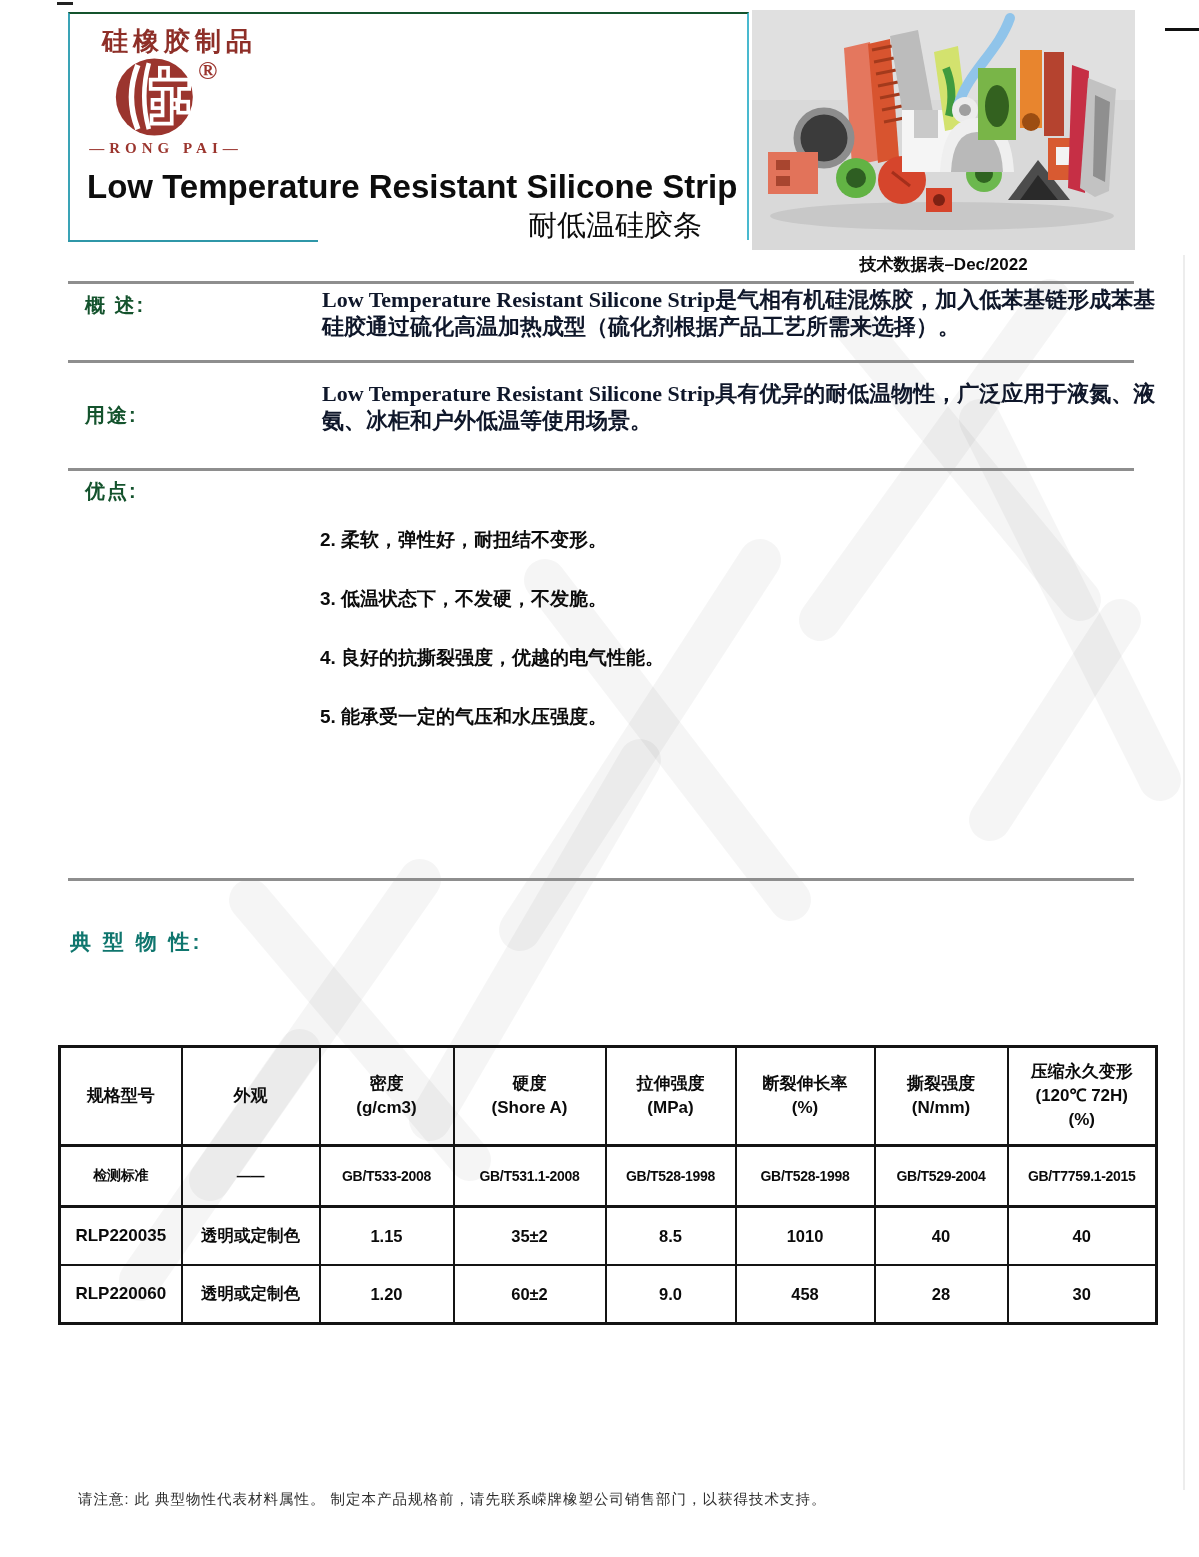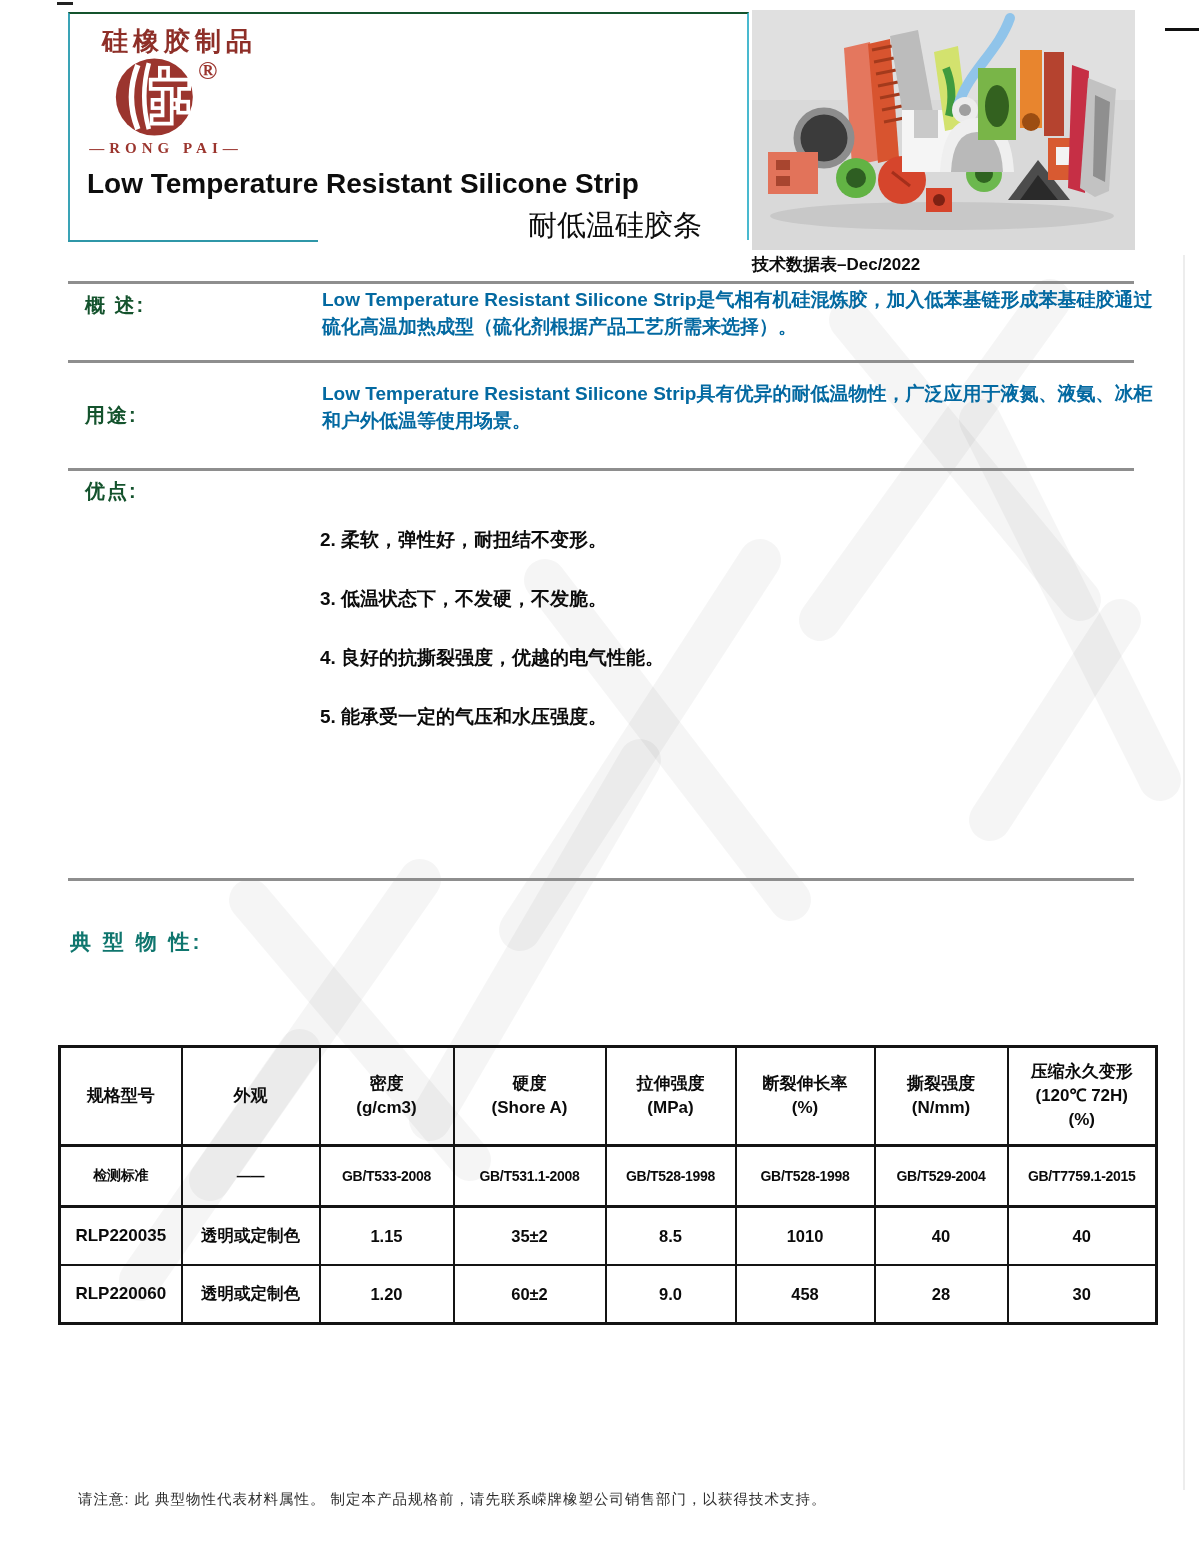--- a/index.html
+++ b/index.html
@@ -29,49 +29,49 @@
     font-family:"Liberation Serif", serif;
     font-size:26px;font-weight:bold;color:#9b352e;
   }
   .rong-pai{
     position:absolute;left:16px;top:126px;width:160px;text-align:center;
     font-family:"Liberation Serif", serif;
     font-size:15px;font-weight:bold;letter-spacing:5px;color:#9b352e;white-space:nowrap;
   }
   .title-en{
     position:absolute;left:17px;top:154px;width:655px;
-    font-size:28px;font-weight:bold;color:#0d0d0d;white-space:nowrap;
+    font-size:33px;font-weight:bold;color:#0d0d0d;white-space:nowrap;
   }
   .title-zh{
     position:absolute;right:45px;top:192px;
     font-size:29px;font-weight:normal;color:#0d0d0d;white-space:nowrap;
   }
   
   .photo{position:absolute;left:752px;top:10px;width:383px;height:240px;z-index:2;}
   .datasheet-label{
-    position:absolute;left:752px;top:253px;width:383px;text-align:left;z-index:2;
+    position:absolute;left:752px;top:253px;width:383px;text-align:center;z-index:2;
     font-size:17px;font-weight:bold;color:#0c0c0c;
   }
   
   .dash-tl{position:absolute;left:57px;top:2px;width:16px;height:3px;background:#222;z-index:2;}
   .dash-tr{position:absolute;left:1165px;top:28px;width:34px;height:3px;background:#111;z-index:2;}
   .right-faint-line{position:absolute;left:1183px;top:255px;width:2px;height:1235px;background:rgba(0,0,0,0.07);z-index:1;}
   
   .hr{position:absolute;left:68px;width:1066px;height:3px;background:#8e8e8e;z-index:2;}
   .hr1{top:281px;} .hr2{top:360px;} .hr3{top:468px;} .hr4{top:878px;}
   
   .sec-label{
     position:absolute;left:85px;z-index:2;
     font-size:20px;font-weight:bold;letter-spacing:2px;color:#14532d;white-space:nowrap;
   }
   .lbl-overview{top:292px;} .lbl-usage{top:402px;} .lbl-adv{top:478px;}
   .sec-text{
     position:absolute;left:322px;width:845px;z-index:2;
-    font-family:Liberation Sans, sans-serif;
-    font-size:19px;line-height:27px;font-weight:bold;color:#0369a1;
+    font-family:Liberation Serif, serif;
+    font-size:22px;line-height:27px;font-weight:bold;color:#0f172a;
   }
   .txt-overview{top:286px;} .txt-usage{top:380px;}
   .adv-list{position:absolute;left:320px;top:526px;width:700px;z-index:2;}
   .adv-item{
     font-size:19px;line-height:28px;font-weight:bold;color:#0b0b0b;
     margin-bottom:31px;white-space:nowrap;
   }
   .props-label{
     position:absolute;left:70px;top:928px;z-index:2;
     font-size:21px;font-weight:bold;letter-spacing:3px;color:#0f766e;white-space:nowrap;

